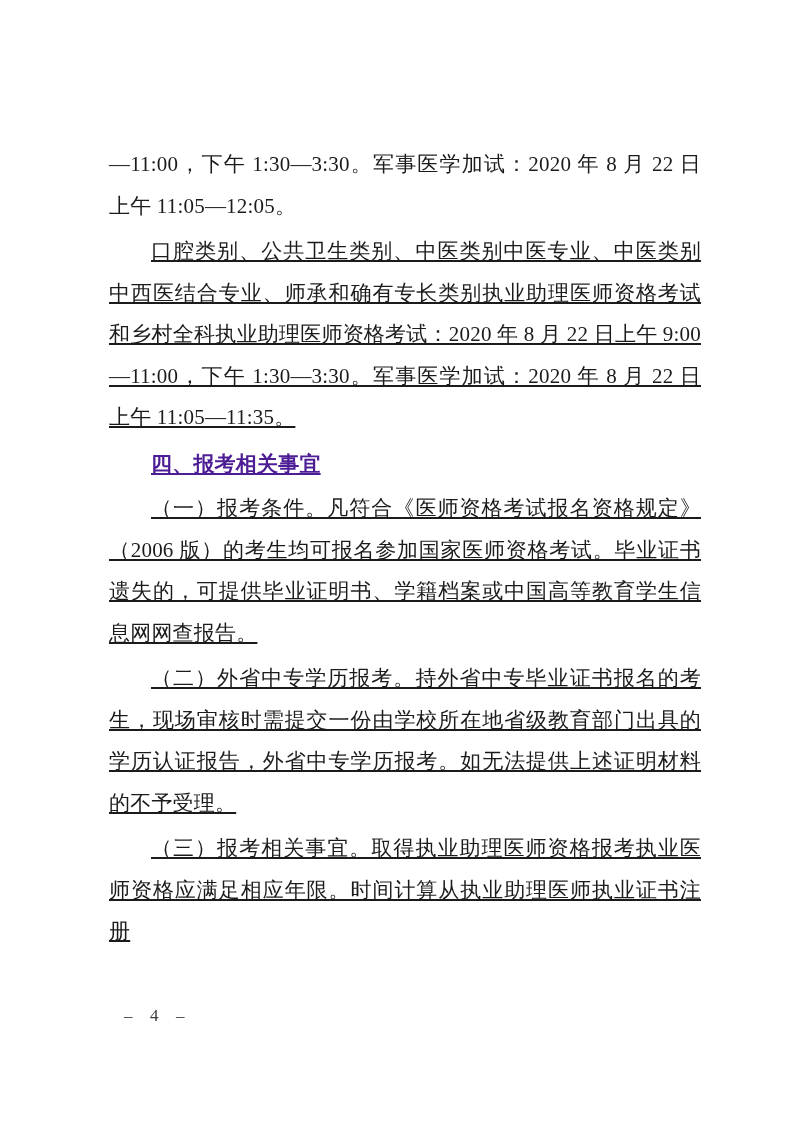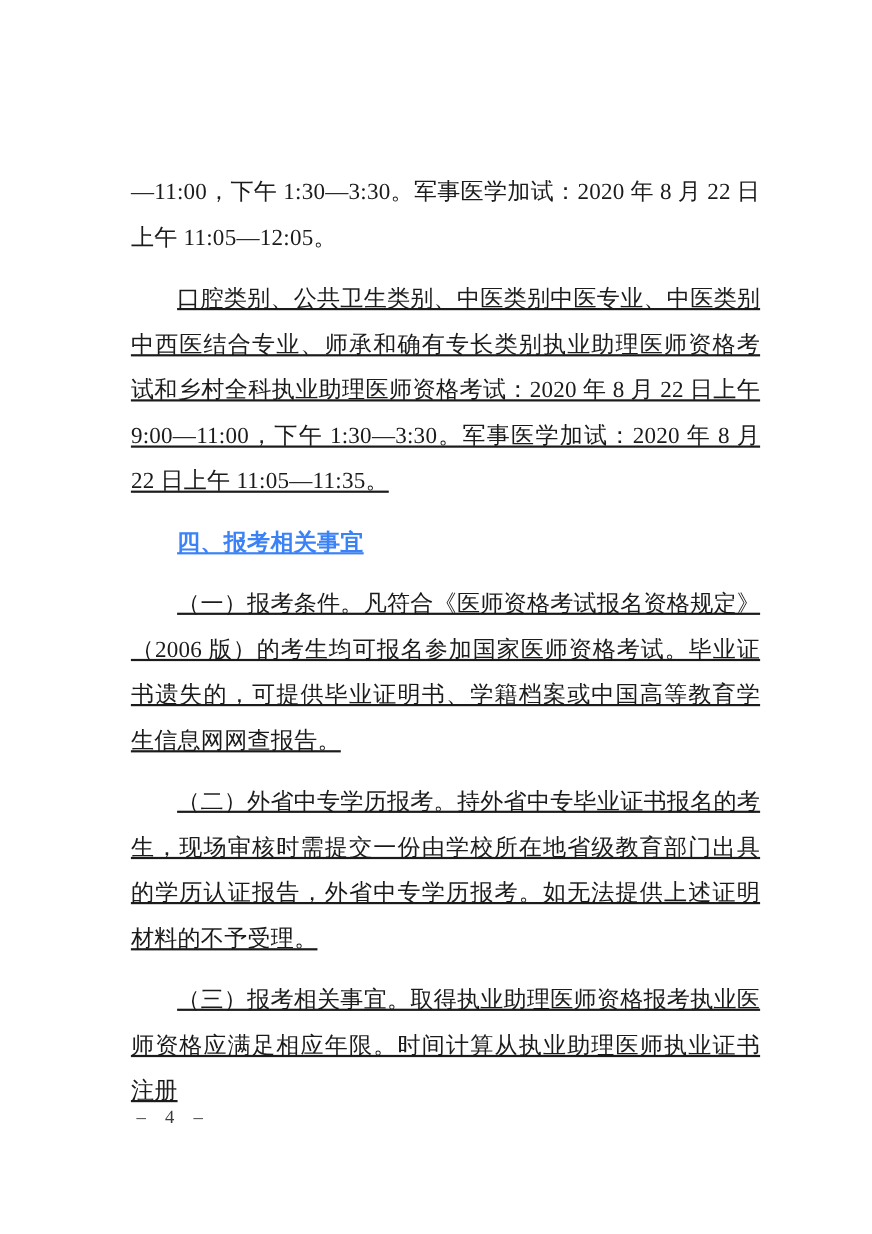--- a/index.html
+++ b/index.html
@@ -16,38 +16,38 @@
     margin: 0 auto;
     font-family: "Liberation Serif", "DejaVu Serif", serif;
   }
   .content {
     position: absolute;
     left: 105px;
     top: 140px;
     width: 600px;
   }
   p.body-par {
-    margin: 14px;
+    margin: 4px;
     padding: 0;
     font-family: "Liberation Serif", "DejaVu Serif", serif;
     font-size: 21px;
     line-height: 41.5px;
     color: #1b1b1b;
     text-align: justify;
     letter-spacing: 0.2px;
   }
   p.indent {
     text-indent: 42px;
     text-decoration: underline;
   }
   p.heading {
     font-family: "Liberation Sans", "DejaVu Sans", sans-serif;
     font-weight: 700;
     text-align: left;
-    color: #3b82f6;
+    color: #4c1d95;
   }
   .page-number {
     position: absolute;
     left: 124px;
     top: 1005px;
     font-family: "Liberation Serif", "DejaVu Serif", serif;
     font-size: 17px;
     line-height: 22px;
     color: #3a3a3a;
     letter-spacing: 3px;

